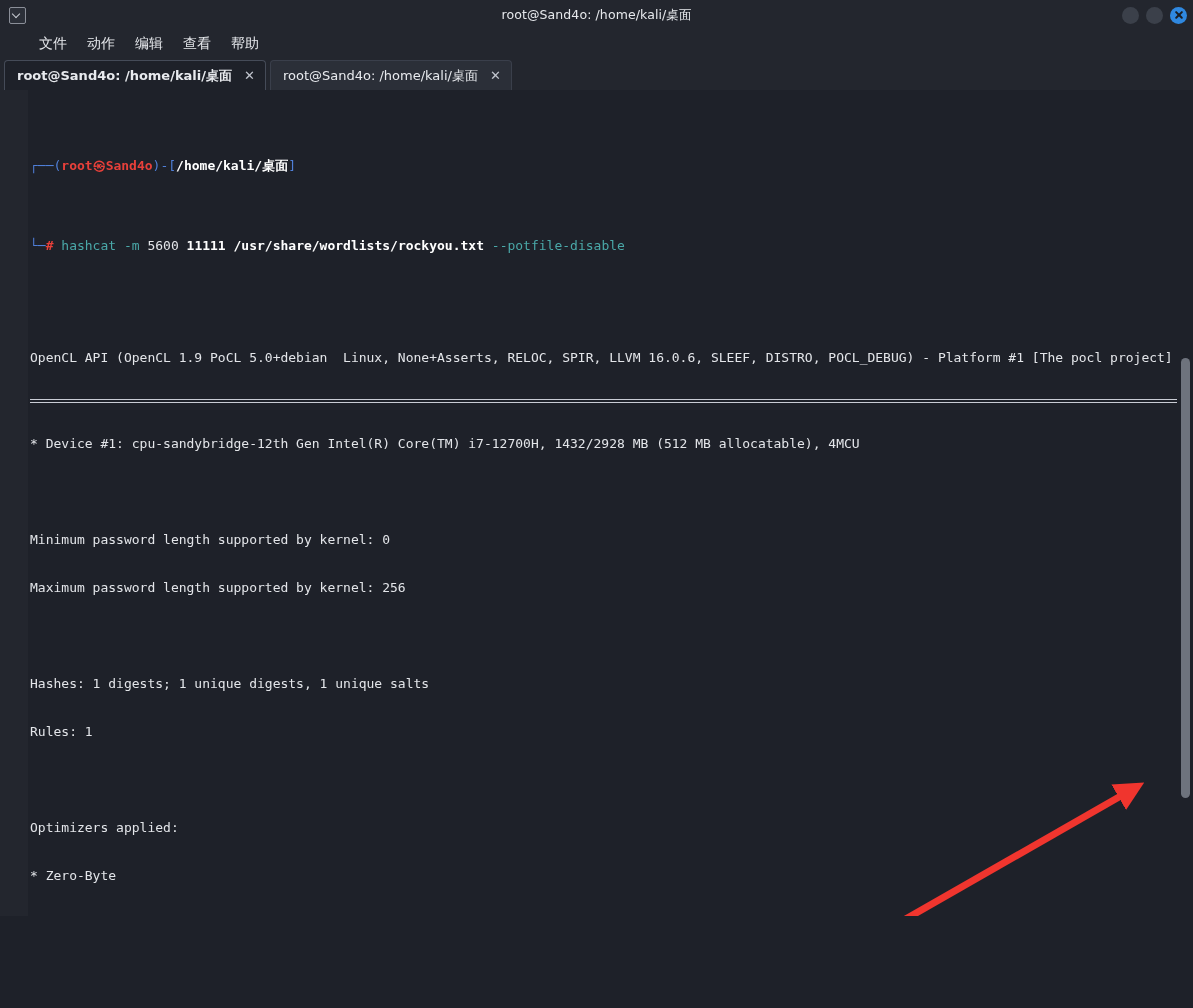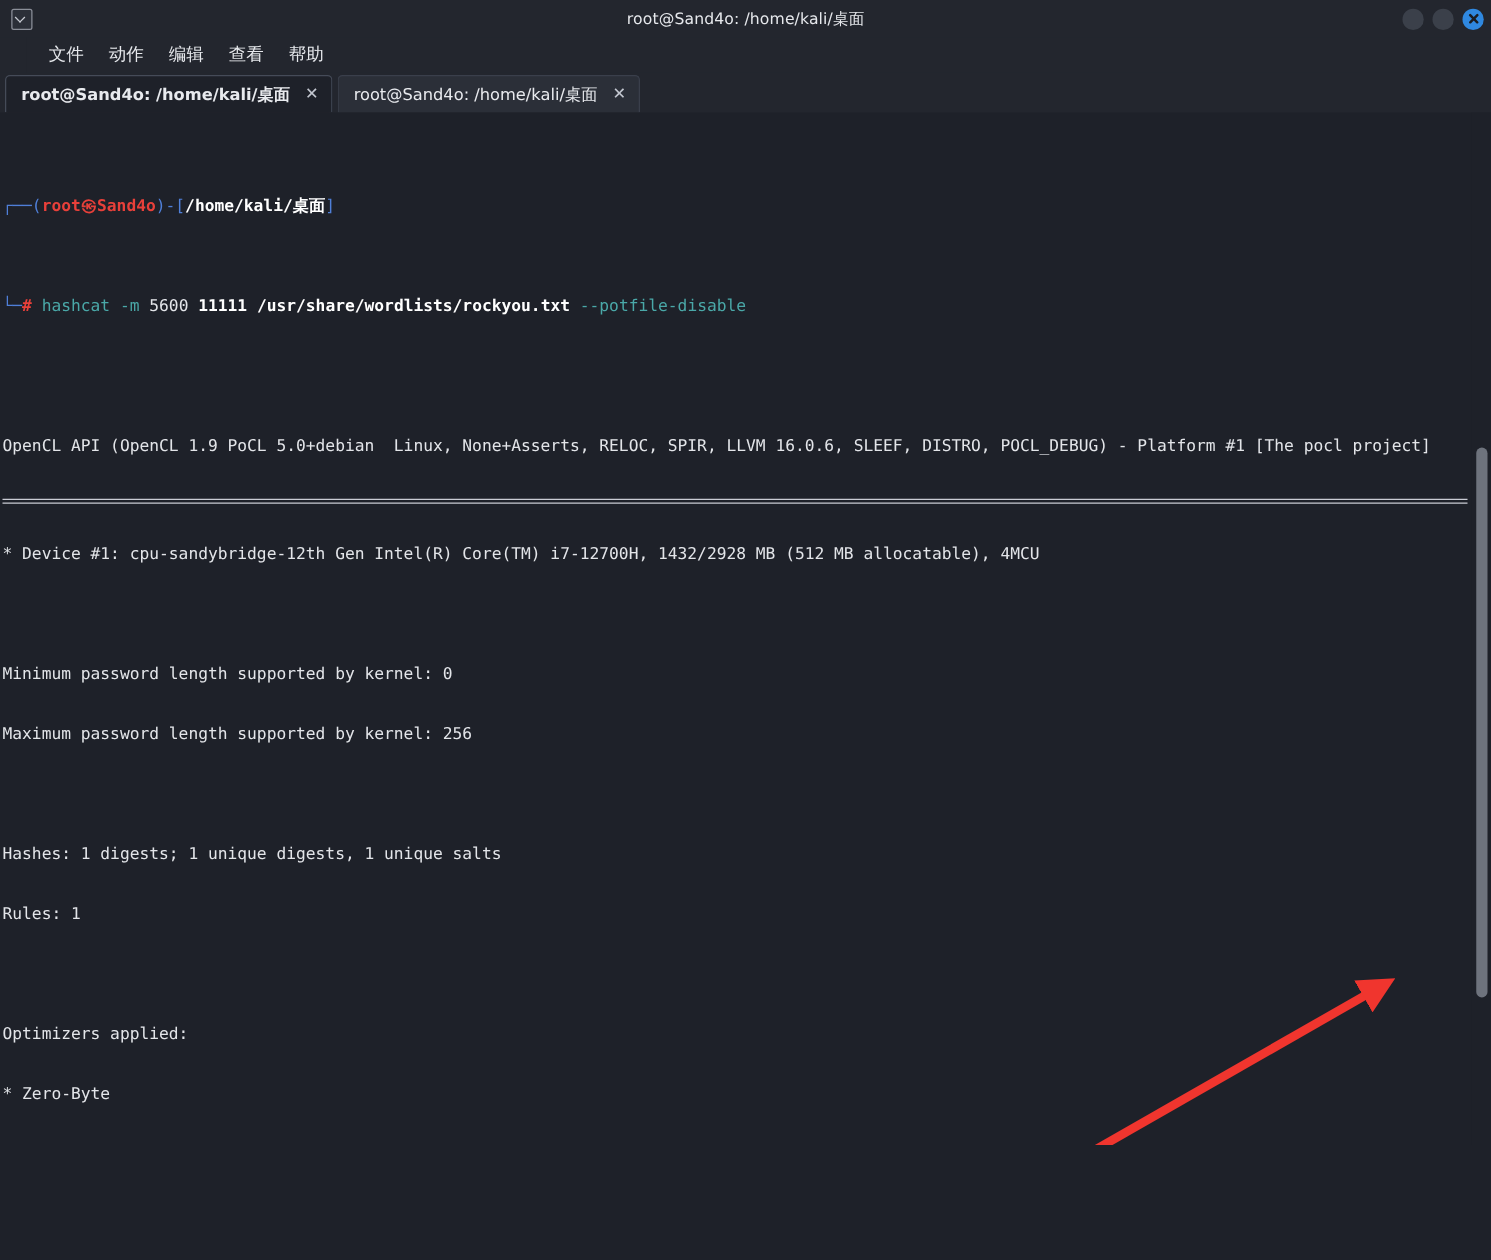--- a/index.html
+++ b/index.html
@@ -129,20 +129,21 @@
     color: #c2c6cf;
     line-height: 1;
   }
 
   
   #terminal-wrap {
     position: relative;
     flex: 1 1 auto;
     background: #1e2129;
     overflow: hidden;
+    margin-left: 28px;
   }
   #terminal {
     position: absolute;
     left: 0; top: 0;
     width: 1177px;
     padding: 4px 0 0 2px;
     font-family: "DejaVu Sans Mono", monospace;
     font-size: 13px;
     line-height: 16px;
     color: #e3e5e9;

